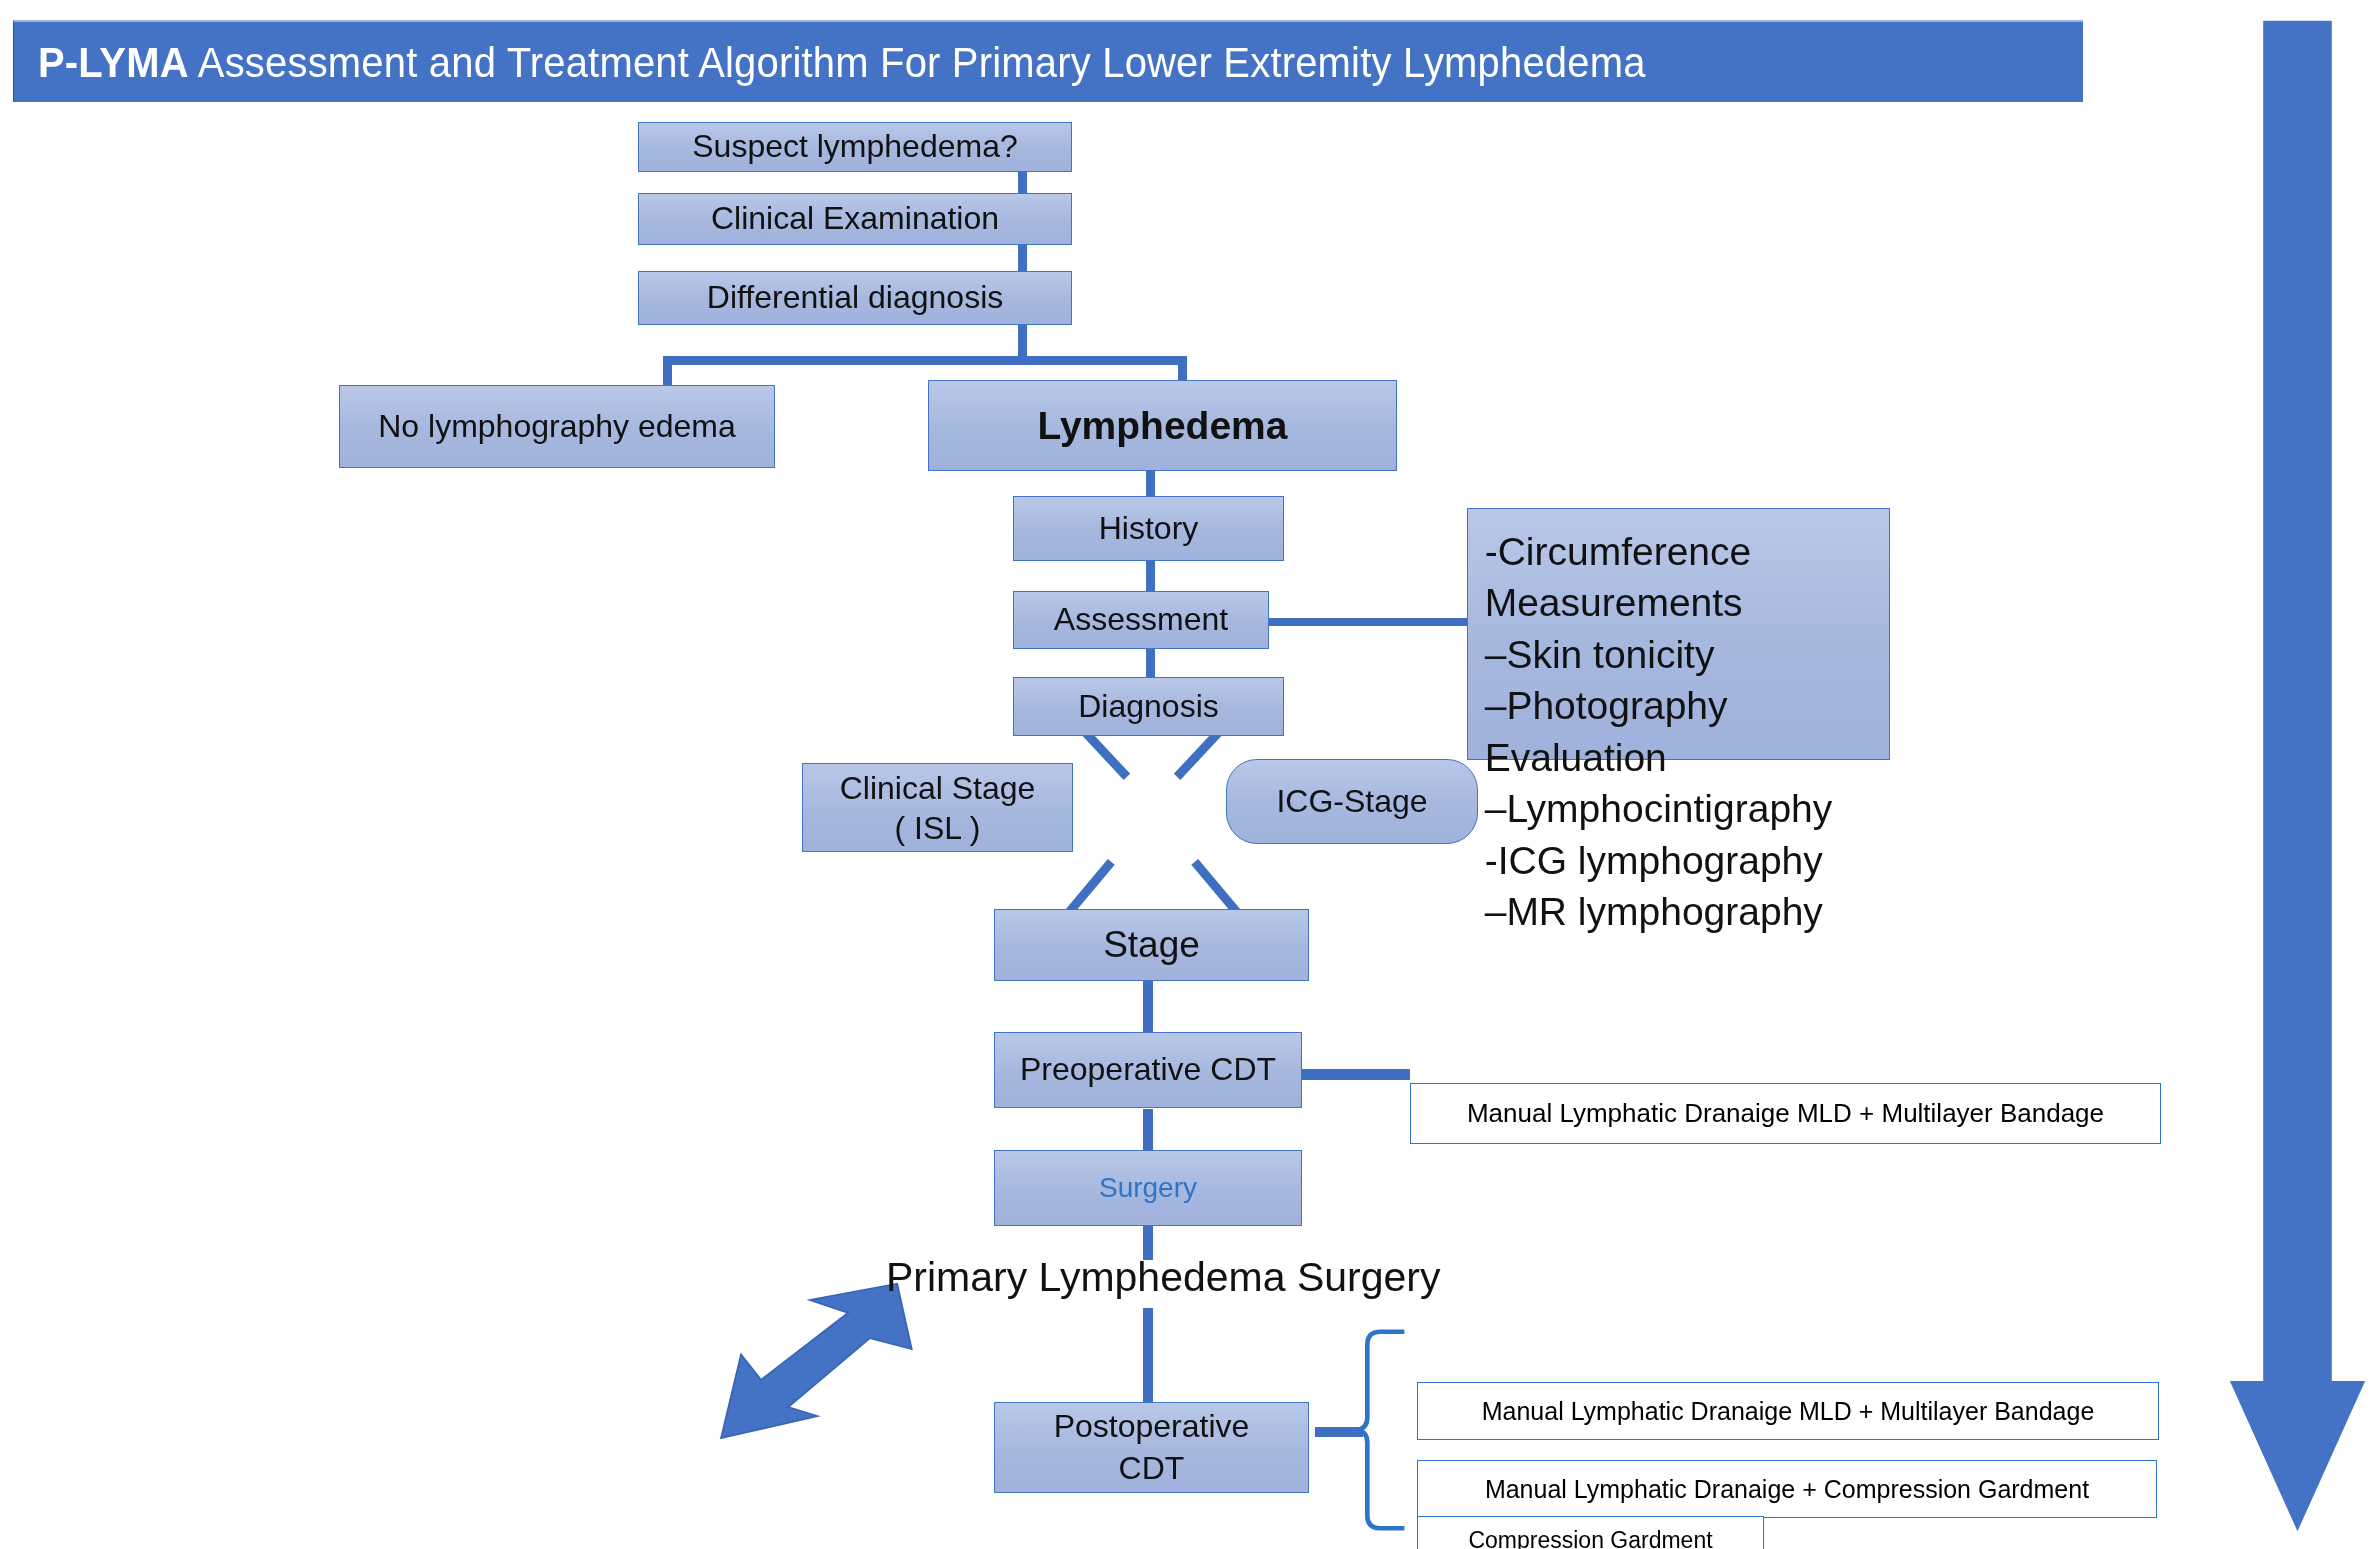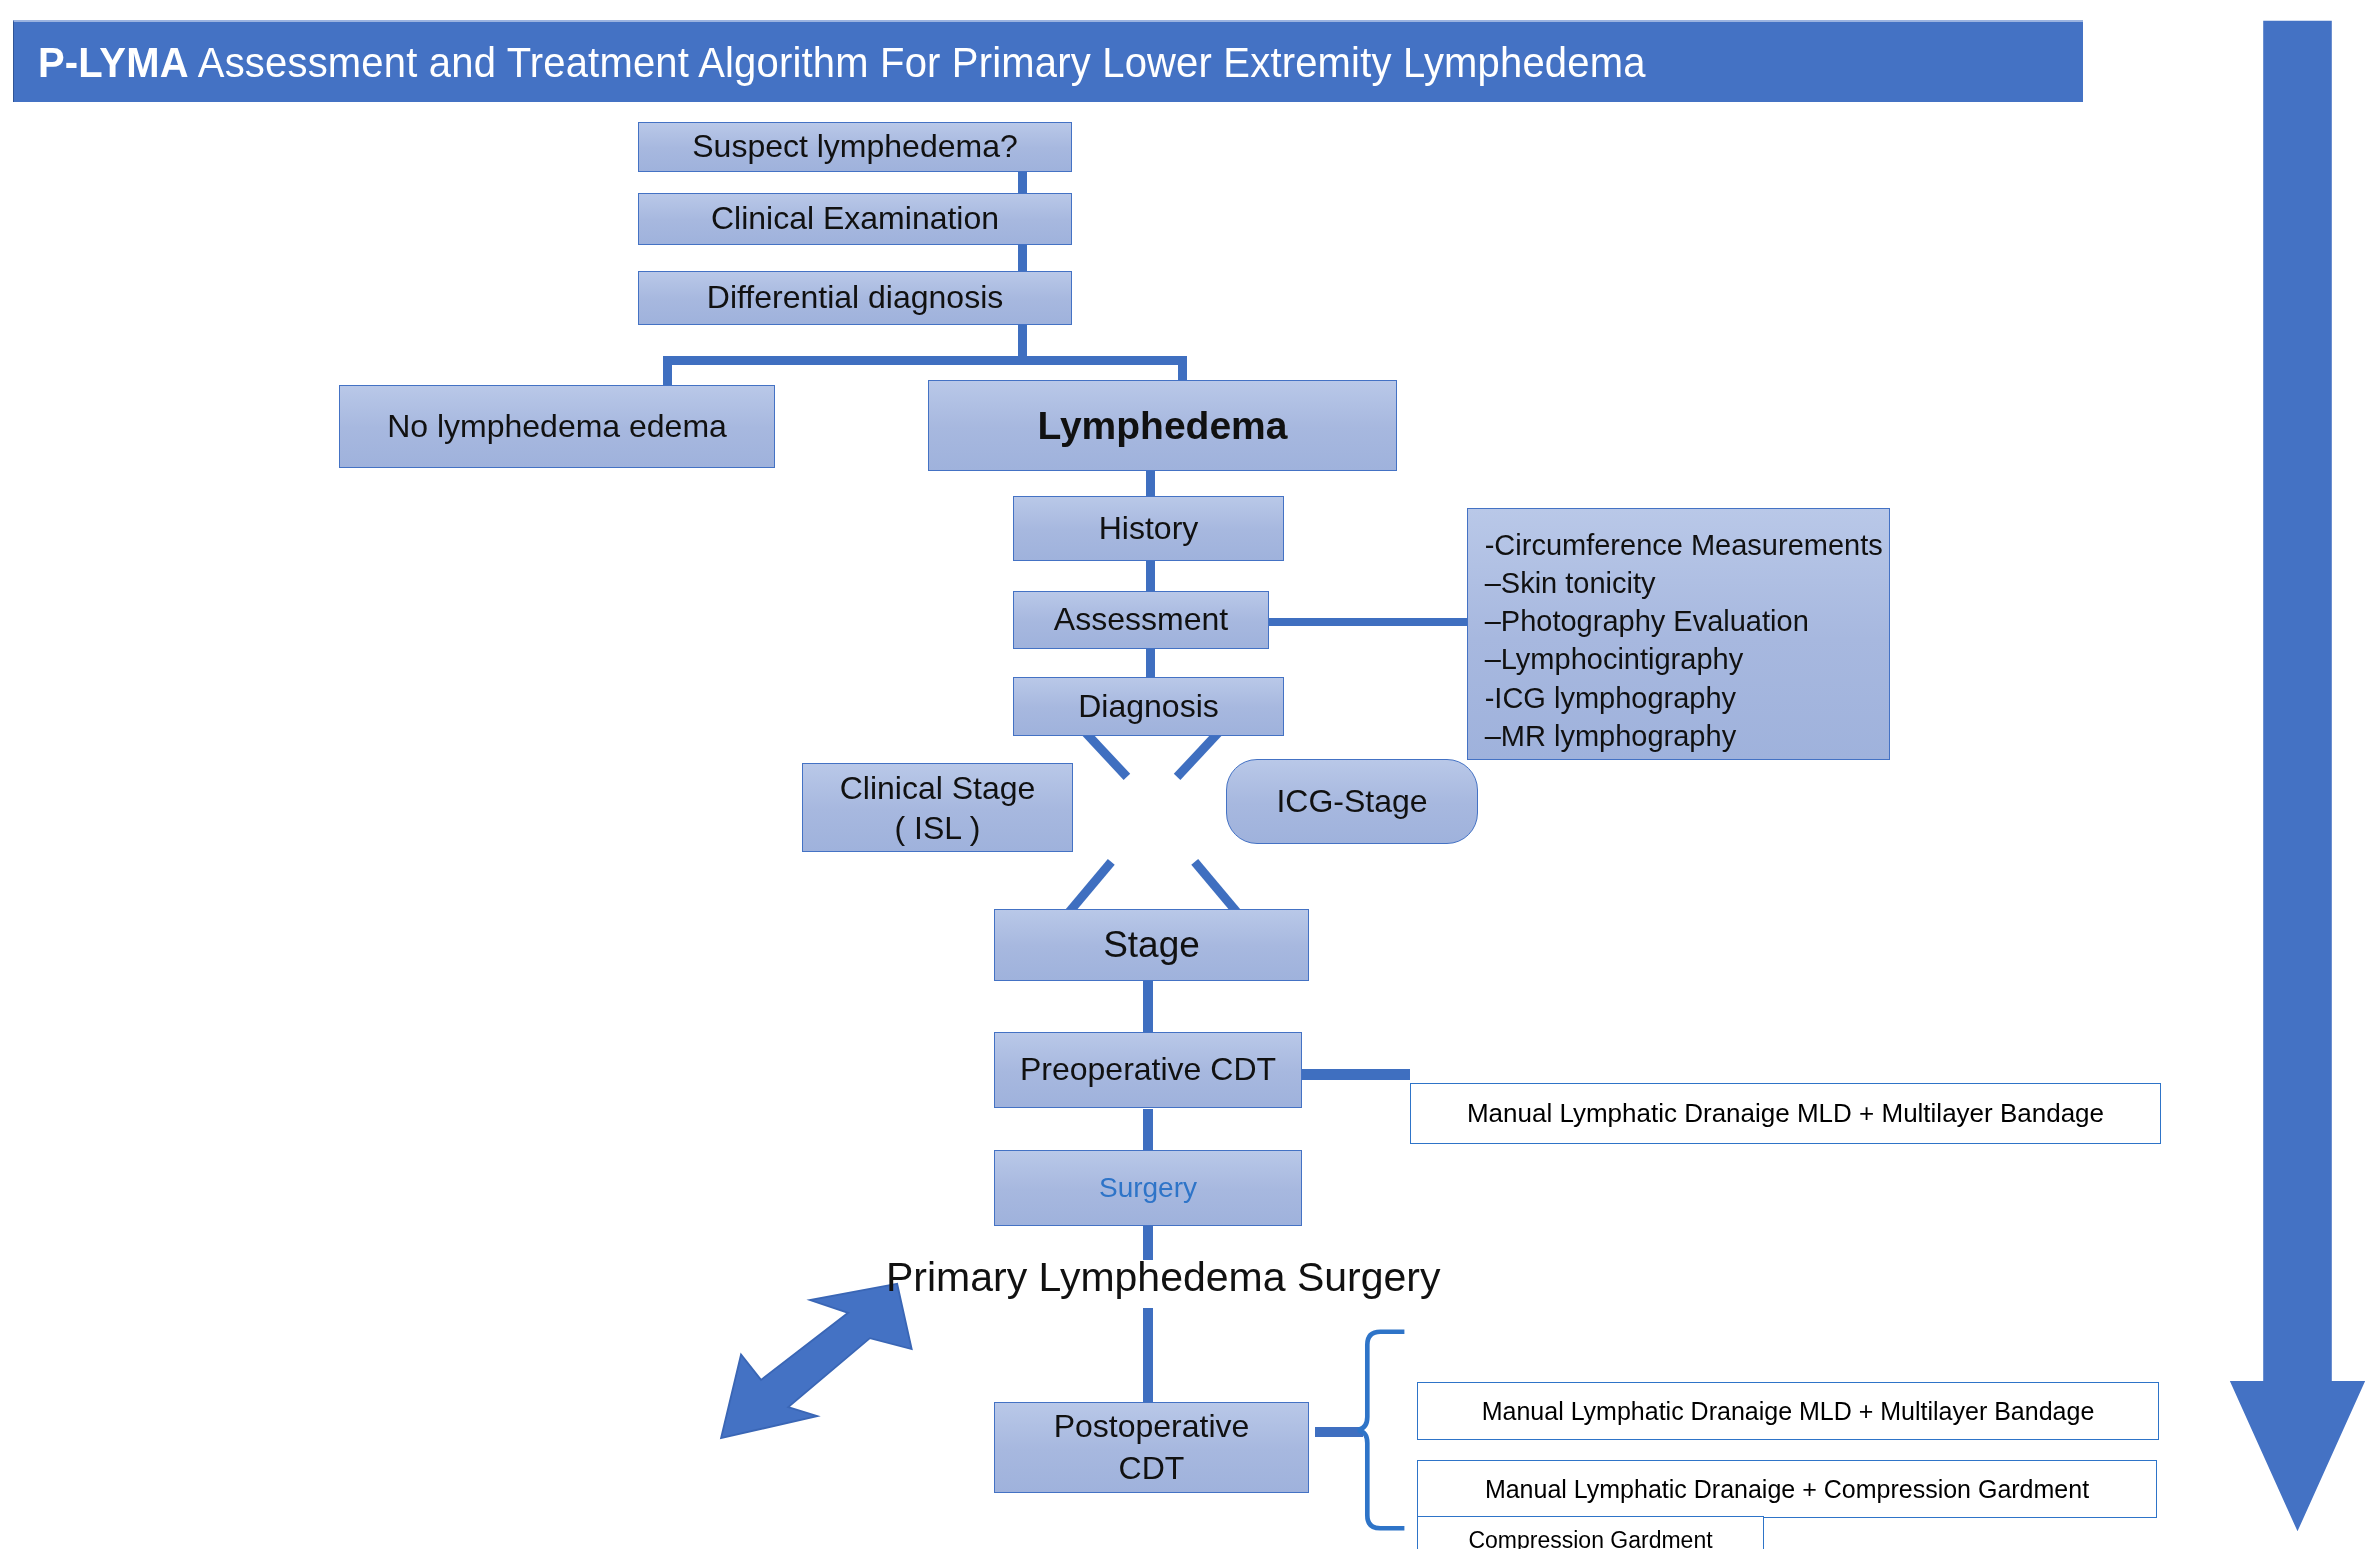--- a/index.html
+++ b/index.html
@@ -129,40 +129,40 @@
 
   <div class="node" style="left:638px;top:193px;width:434px;height:52px;font-size:32px;">
     <span class="lbl">Clinical Examination</span>
   </div>
 
   <div class="node" style="left:638px;top:271px;width:434px;height:54px;font-size:32px;text-align:center;">
     <span class="lbl">Differential diagnosis</span>
   </div>
 
   <div class="node" style="left:339px;top:385px;width:436px;height:83px;font-size:32px;">
-    <span class="lbl">No lymphedema edema</span>
+    <span class="lbl">No lymphography edema</span>
   </div>
 
   <div class="node" style="left:928px;top:380px;width:469px;height:91px;font-size:39px;font-weight:bold;">
     <span class="lbl">Lymphedema</span>
   </div>
 
   <div class="node" style="left:1013px;top:496px;width:271px;height:65px;font-size:32px;">
     <span class="lbl">History</span>
   </div>
 
   <div class="node" style="left:1013px;top:591px;width:256px;height:58px;font-size:32px;">
     <span class="lbl">Assessment</span>
   </div>
 
   <div class="node" style="left:1013px;top:677px;width:271px;height:59px;font-size:32px;">
     <span class="lbl">Diagnosis</span>
   </div>
 
-  <div class="node" style="left:1467px;top:508px;width:423px;height:252px;font-size:29px;
+  <div class="node" style="left:1467px;top:508px;width:423px;height:252px;font-size:39px;
               align-items:flex-start;justify-content:flex-start;padding:16.7px 0 0 16.7px;text-align:left;line-height:1.32;">
     <span class="lbl">-Circumference Measurements
 –Skin tonicity
 –Photography Evaluation
 –Lymphocintigraphy
 -ICG lymphography
 –MR lymphography</span>
   </div>
 
   <div class="node" style="left:802px;top:763px;width:271px;height:89px;font-size:32px;line-height:1.25;">

